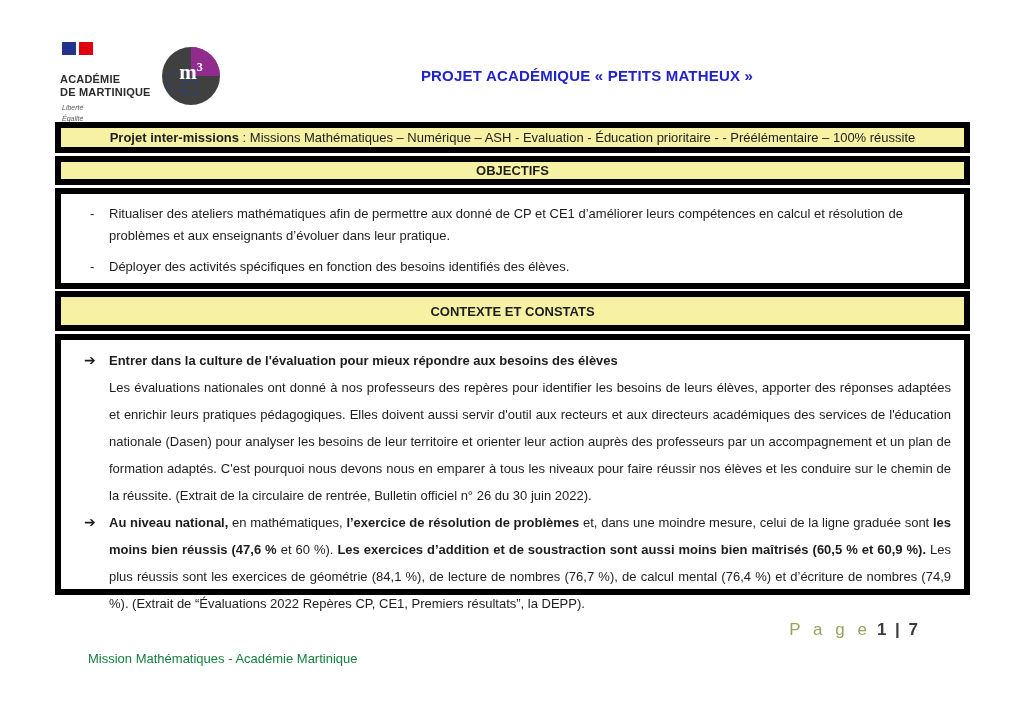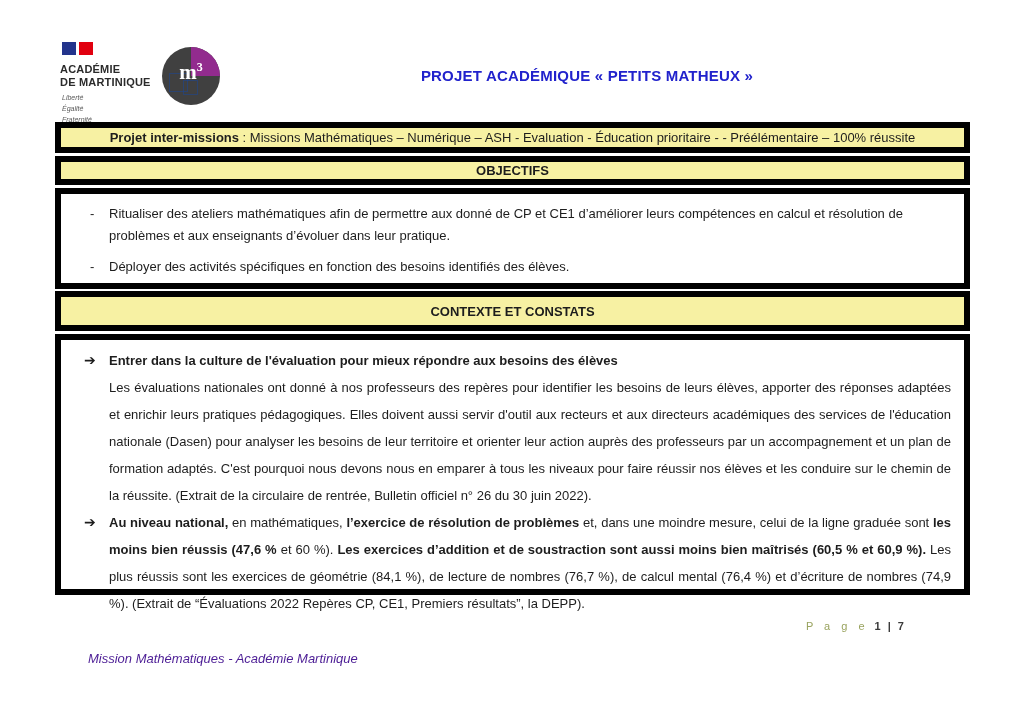--- a/index.html
+++ b/index.html
@@ -7,21 +7,21 @@
   .page {
     position:relative; width:1024px; height:724px; background:#ffffff;
     margin:0 auto; overflow:hidden; color:#1d1d1d;
   }
 
   
   .gov-logo { position:absolute; left:60px; top:42px; width:110px; }
   .flag { display:flex; gap:3px; margin-left:2px; }
   .flag-blue { width:14px; height:13px; background:#23348c; }
   .flag-red  { width:14px; height:13px; background:#e1000f; }
-  .acad-name { margin-top:8px; font-weight:bold; font-size:11px; line-height:1.2; color:#2b2b2b; letter-spacing:.2px; }
+  .acad-name { margin-top:18px; font-weight:bold; font-size:11px; line-height:1.2; color:#2b2b2b; letter-spacing:.2px; }
   .motto { margin-top:4px; margin-left:2px; font-style:italic; font-size:7px; line-height:1.55; color:#5a5a5a; }
 
   .m3-logo { position:absolute; left:162px; top:47px; width:58px; height:58px;
     border-radius:50%; background:#404040; overflow:hidden;font-family:Liberation Serif, serif; }
   .m3-wedge { position:absolute; top:0; right:0; width:29px; height:29px; background:#922b8e; }
   .m3-sq1 { position:absolute; left:7px; top:26px; width:19px; height:19px; border:1px solid rgba(25,70,150,.55); }
   .m3-sq2 { position:absolute; left:21px; top:33px; width:15px; height:15px; border:1px solid rgba(25,70,150,.55); }
   .m3-text { position:absolute; left:0; top:14px; width:100%; text-align:center;
     color:#fff; font-weight:bold; font-size:21px; line-height:1; }
   .m3-text sup { font-size:12px; }
@@ -45,24 +45,24 @@
     font-size:13px; line-height:22px; margin-bottom:9px; }
   .obj-item .marker { position:absolute; left:29px; top:0; }
 
   .ctx-item { position:relative; padding-left:48px; padding-right:13px; font-size:13px; }
   .ctx-item .marker { position:absolute; left:23px; top:0; line-height:27px; font-size:14px; }
   .ctx-heading { font-weight:bold; line-height:27px; }
   .ctx-body { line-height:27px; text-align:justify; }
   .b { font-weight:bold; }
 
   
-  .page-footer { position:absolute; top:620px; right:118px; font-size:11px;margin-left:31px; }
+  .page-footer { position:absolute; top:620px; right:104px; font-size:17px;margin-left:31px; }
   .page-word { color:#99a35e; letter-spacing:4px; margin-right:6px; }
   .page-num  { color:#3b3b3b; font-weight:bold; letter-spacing:2px; }
-  .credit { position:absolute; left:88px; top:651px; font-size:13px; color:#4c1d95;font-style:italic; }
+  .credit { position:absolute; left:88px; top:651px; font-size:13px; color:#15803d; }
 </style>
 </head>
 <body>
 
 <div class="page">
 
   <div class="gov-logo">
     <div class="flag">
       <div class="flag-blue"></div>
       <div class="flag-red"></div>

